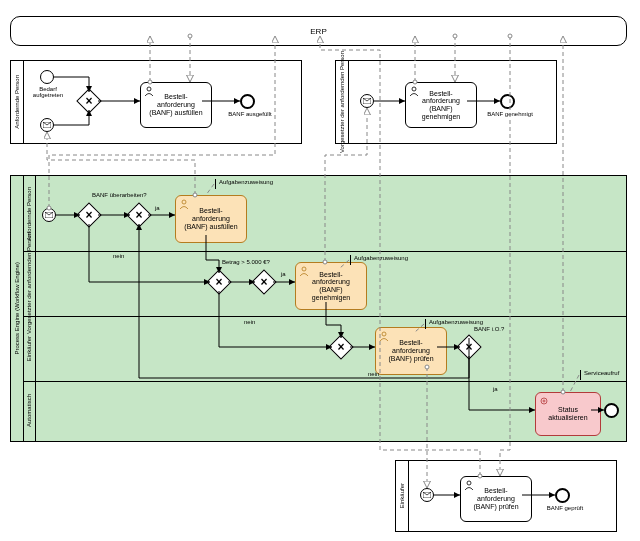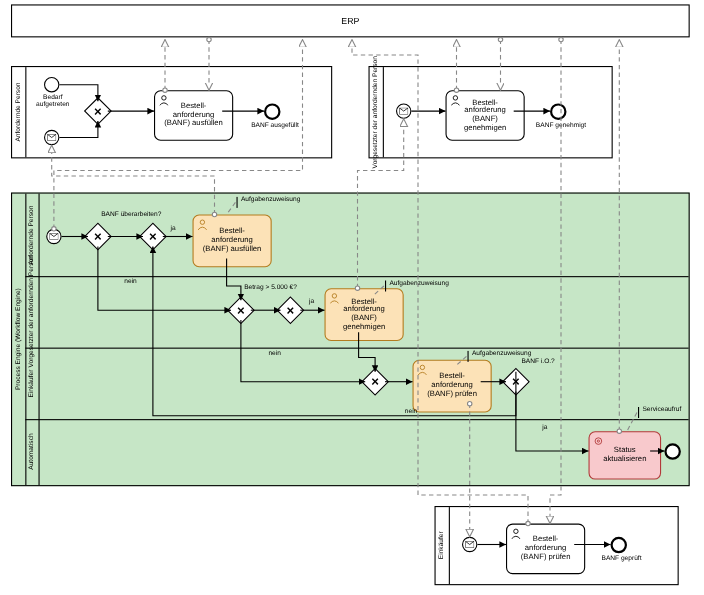--- a/index.html
+++ b/index.html
@@ -39,21 +39,21 @@
   .arrowhead { fill: #000; }
   .arrowhead-open { fill: #fff; stroke: #888; stroke-width: 1; }
 
   .green-pool { background: #c6e6c6; }
 </style>
 </head>
 <body>
 
 <div class="canvas">
 
-  <div class="pool" style="left:10px; top:4px; width:615px; height:28px;">
+  <div class="pool" style="left:10px; top:16px; width:615px; height:28px;border-radius:10px;">
     <div class="erp-label">
         <span>ERP</span>
       </div>
   </div>
 
   <div class="pool" style="left:10px; top:60px; width:290px; height:82px;">
     <div class="pool-label">
         <span>Anfordernde Person</span>
       </div>
   </div>

